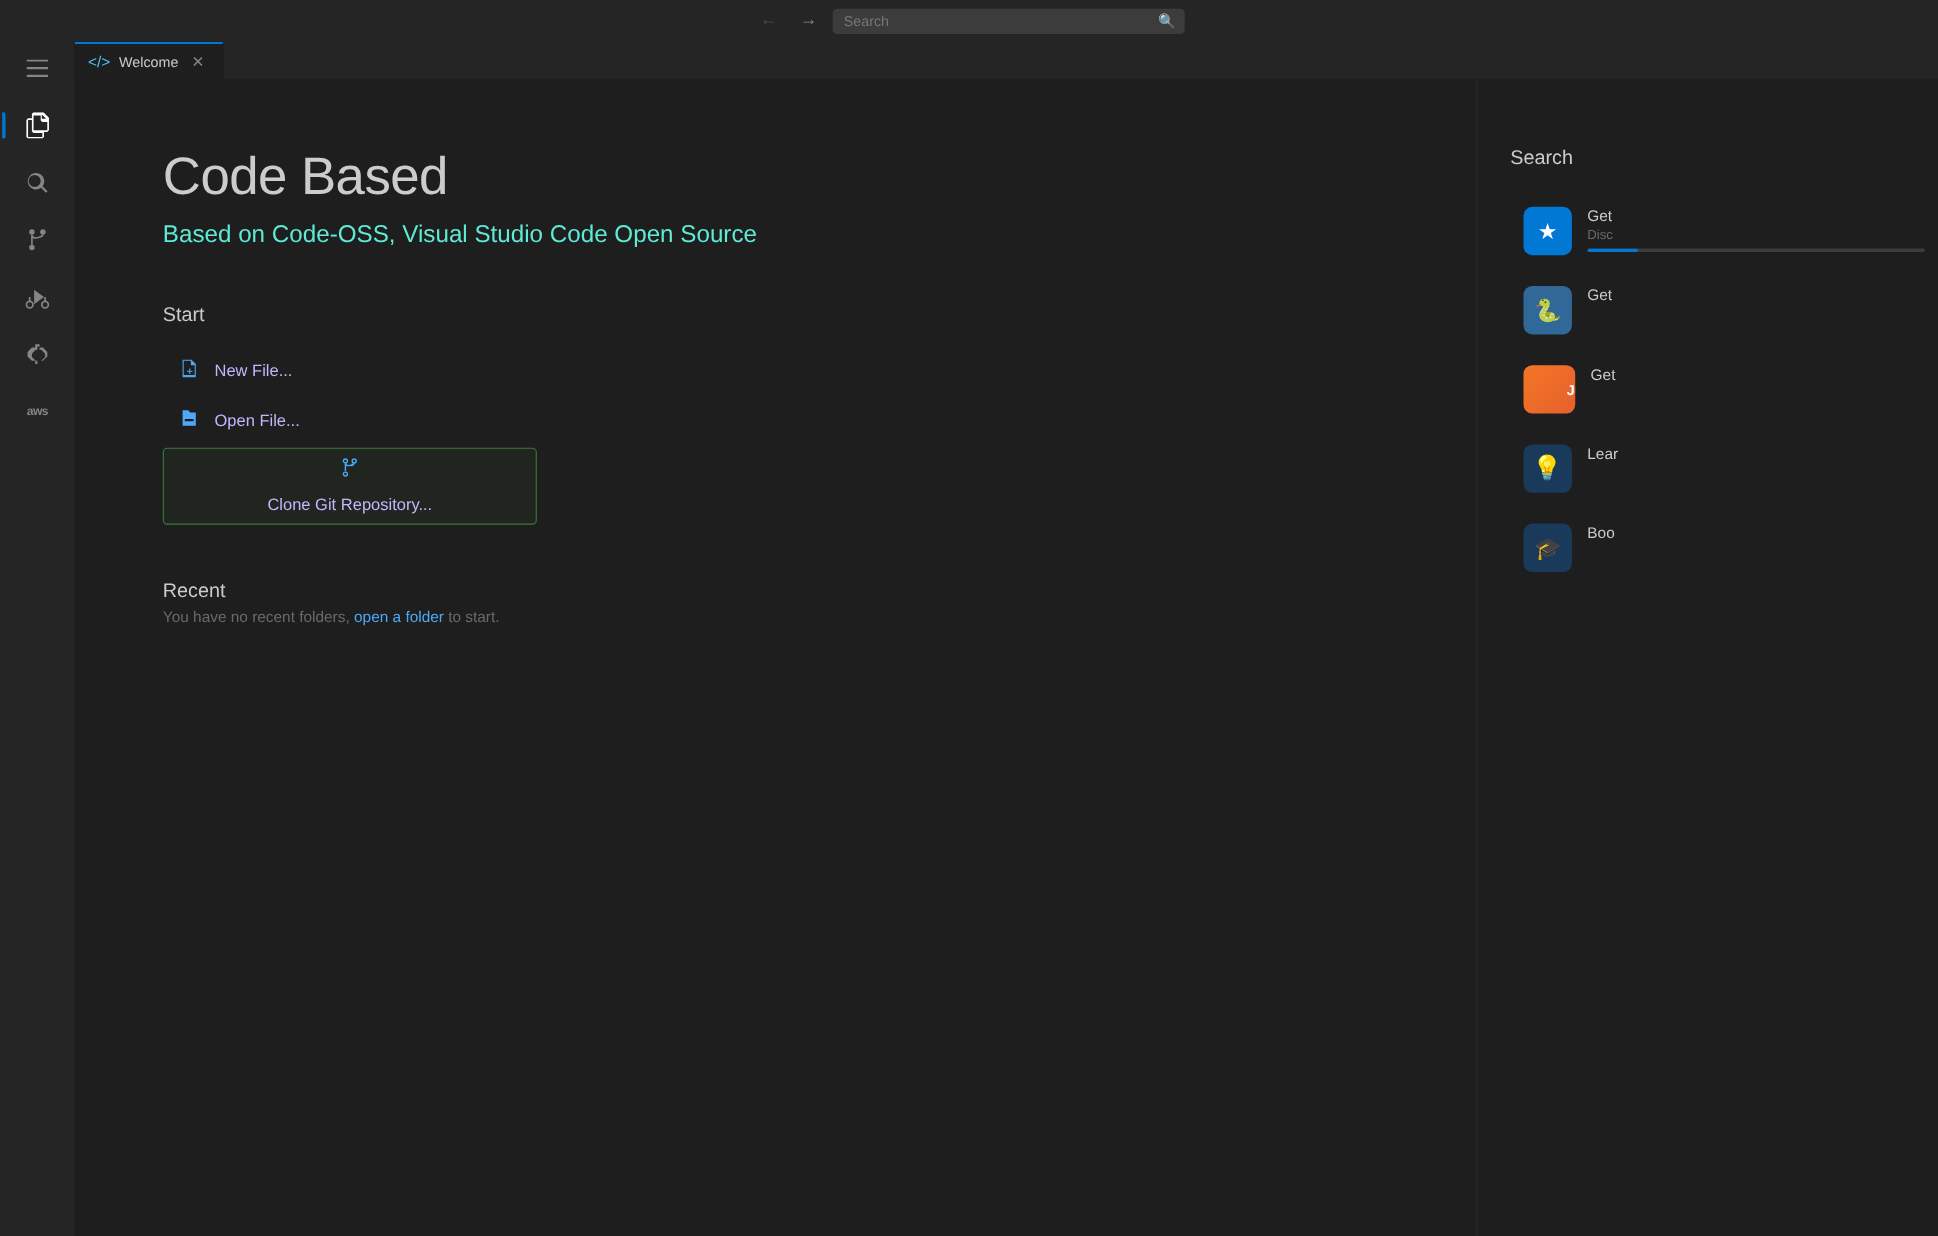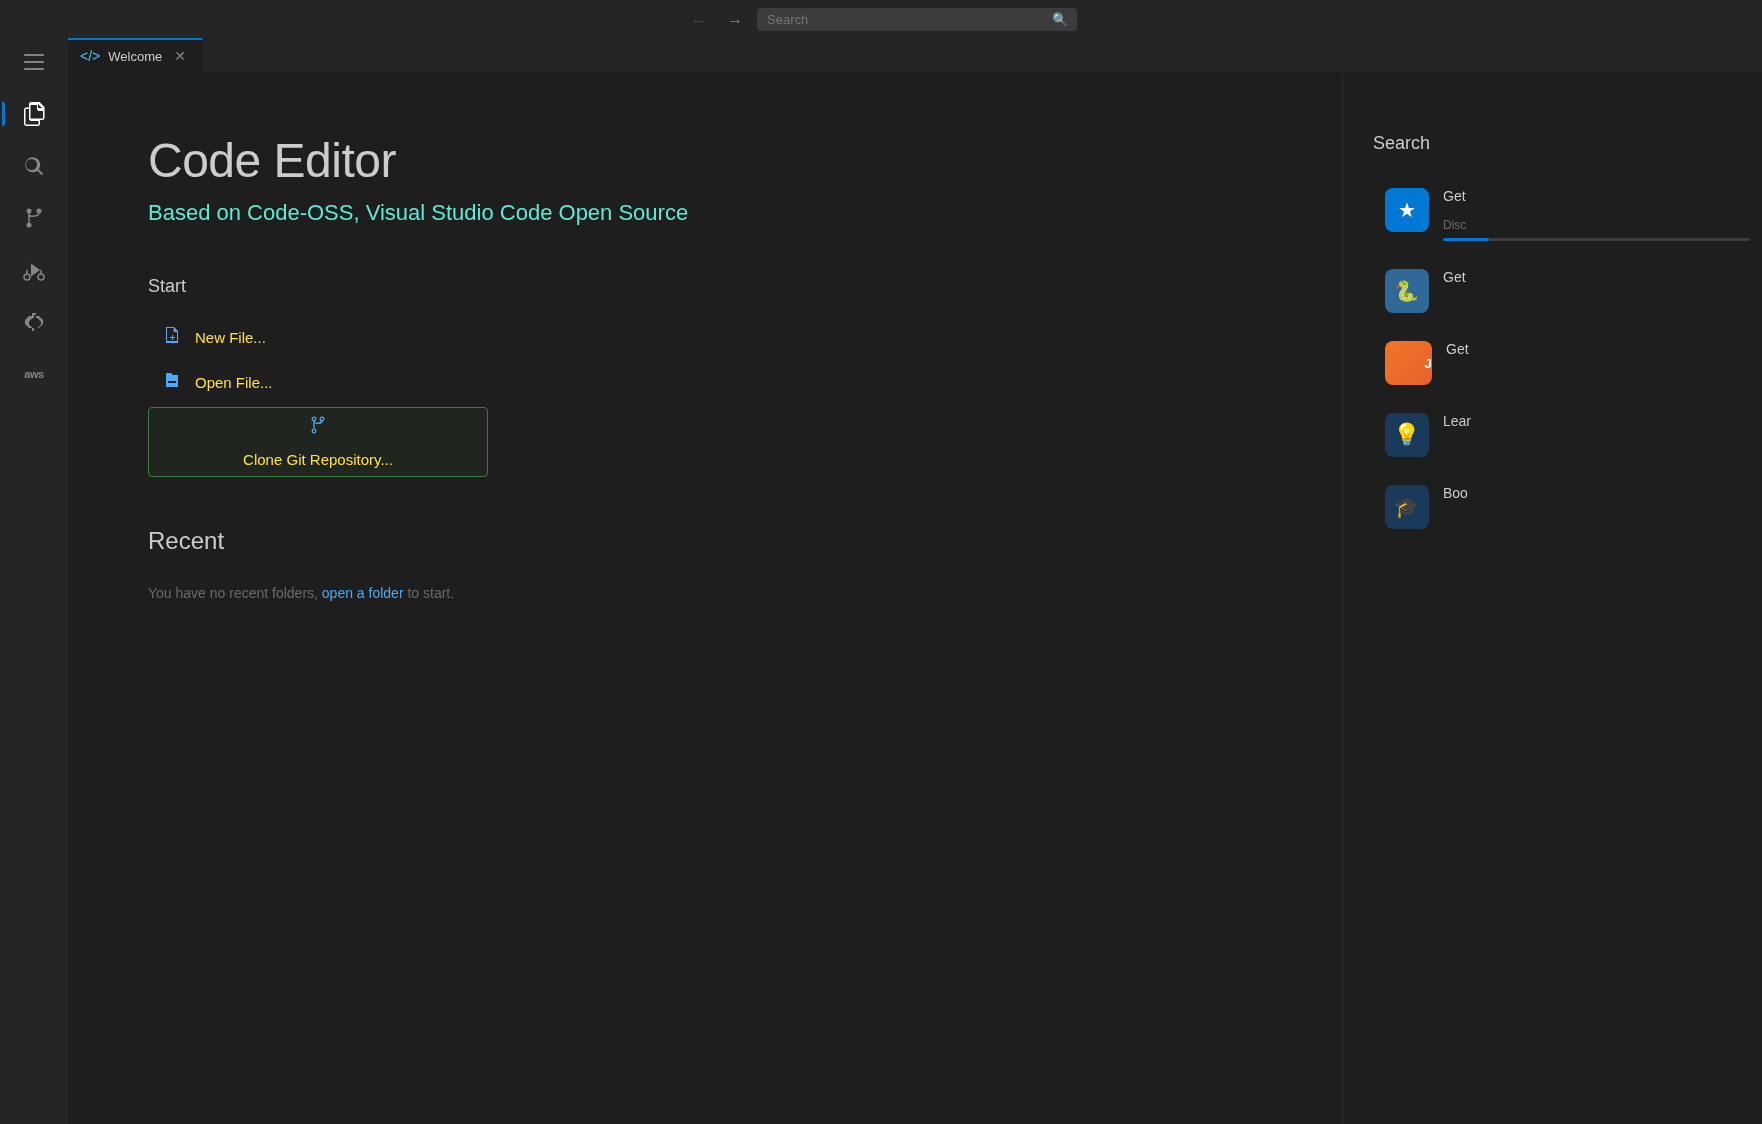--- a/index.html
+++ b/index.html
@@ -206,21 +206,21 @@
       margin-bottom: 50px;
     }
 
     .start-item {
       display: flex;
       align-items: center;
       gap: 12px;
       padding: 8px 12px;
       border-radius: 4px;
       cursor: pointer;
-      color: #fde047;
+      color: #c4b5fd;
       font-size: 15px;
       width: fit-content;
       border: 1px solid transparent;
       text-decoration: none;
     }
     .start-item.highlighted {
       border: 1px solid #3d7a3d;
       background: rgba(61, 122, 61, 0.08);
       width: 340px;
       flex-direction: column;
@@ -229,24 +229,24 @@
     .item-icon {
       font-size: 18px;
       color: #4da9f5;
       flex-shrink: 0;
       width: 22px;
       text-align: center;
     }
 
     .recent-section {}
     .recent-title {
-      font-size: 24px;
+      font-size: 18px;
       color: #cccccc;
       font-weight: 400;
-      margin-bottom: 30px;
+      margin-bottom: 4px;
     }
     .recent-text {
       font-size: 14px;
       color: #6a6a6a;
     }
     .recent-link {
       color: #4da9f5;
       cursor: pointer;
       text-decoration: none;
     }
@@ -323,21 +323,21 @@
     }
     .walkthrough-item-title {
       font-size: 14px;
       color: #cccccc;
       white-space: nowrap;
       overflow: hidden;
     }
     .walkthrough-item-subtitle {
       font-size: 12px;
       color: #6a6a6a;
-      margin-top: 14px;
+      margin-top: 2px;
       white-space: nowrap;
       overflow: hidden;
     }
 
     .walkthrough-progress {
       height: 3px;
       background: #3c3c3c;
       border-radius: 2px;
       margin-top: 6px;
       overflow: hidden;
@@ -418,21 +418,21 @@
       <div class="tab active">
         <span class="tab-icon">&lt;/&gt;</span>
         <span>Welcome</span>
         <span class="tab-close">✕</span>
       </div>
     </div>
 
     <div class="welcome-content">
 
       <div class="welcome-main">
-        <h1 class="welcome-title">Code Editor</h1>
+        <h1 class="welcome-title">Code Based</h1>
         <p class="welcome-subtitle">Based on Code-OSS, Visual Studio Code Open Source</p>
 
         <div>
           <h2 class="section-title">Start</h2>
           <div class="start-items">
 
             <div class="start-item">
               <span class="item-icon">
                 <svg width="18" height="18" viewBox="0 0 18 18" fill="currentColor">
                   <path d="M11 1H3v16h12V5l-4-4zm3 14H4V2h6.5V6H14v9zM9 9v2H7v1h2v2h1v-2h2v-1h-2V9H9z"></path>

